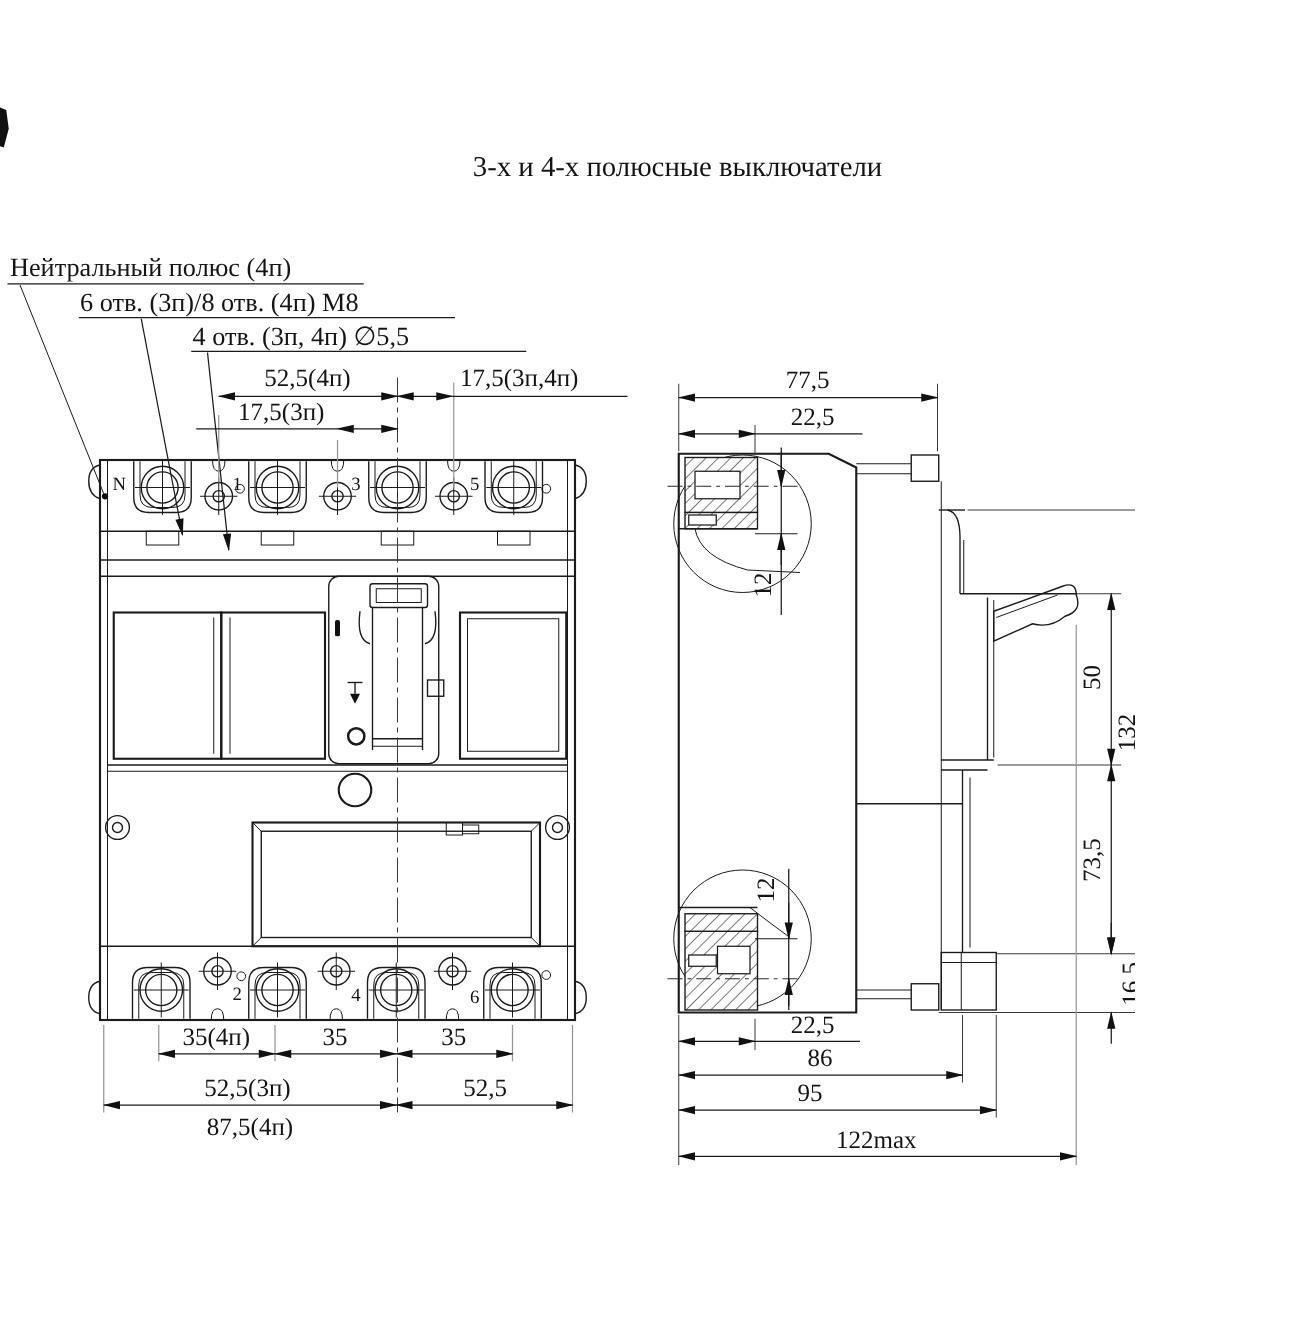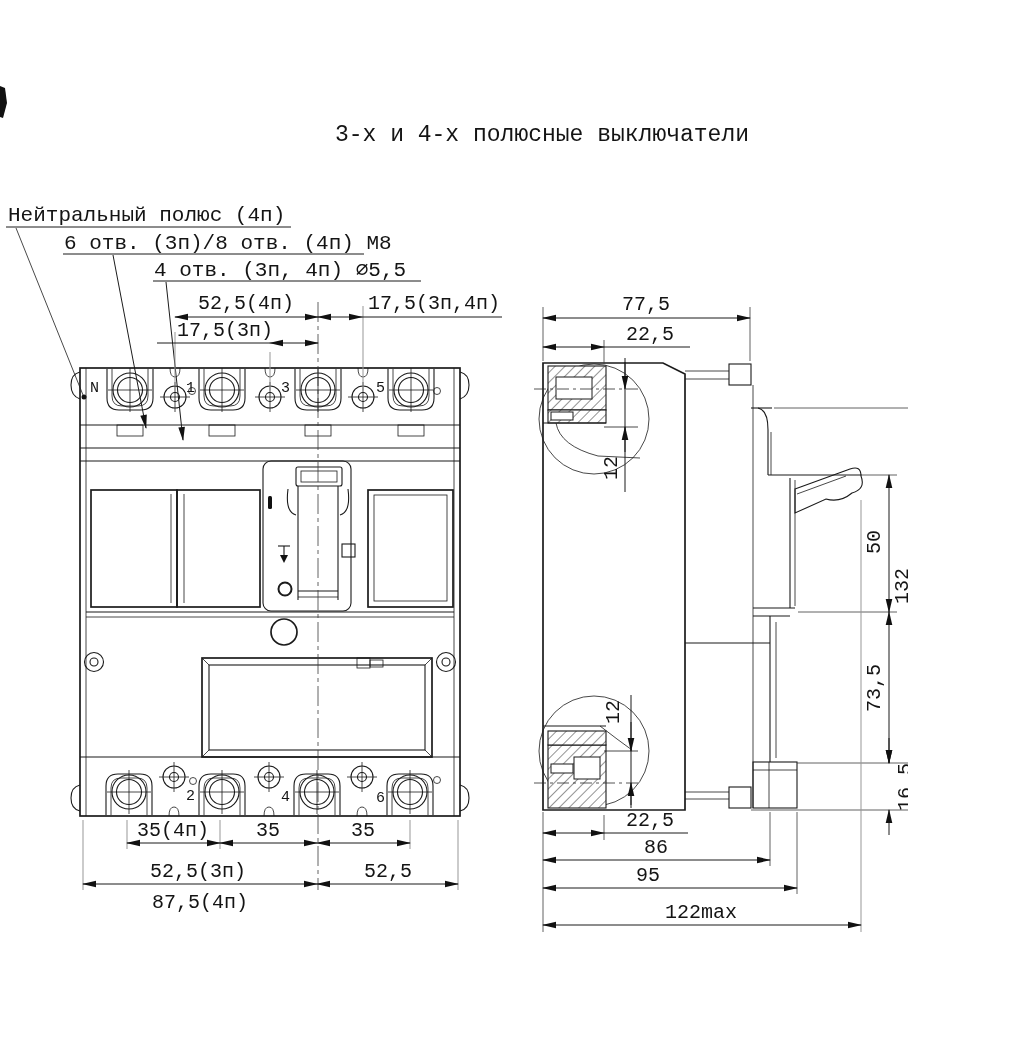--- a/index.html
+++ b/index.html
@@ -1,17 +1,17 @@
 <!DOCTYPE html>
 <html><head>
 <meta charset="utf-8">
 <style>
   html,body{margin:0;padding:0;background:#fff;}
   .canvas{position:relative;width:908px;height:1060px;background:#ffffff;overflow:hidden;
-          font-family:Liberation Mono, monospace;}
+          font-family:Liberation Serif, serif;}
   svg{display:block;}
   svg *{vector-effect:none;}
   .ln{stroke:#1b1b1b;stroke-width:1.1;fill:none;}
   .thk{stroke:#1b1b1b;stroke-width:1.7;fill:none;}
   .thin{stroke:#1b1b1b;stroke-width:0.8;fill:none;}
   .dimln{stroke:#1b1b1b;stroke-width:1;fill:none;}
   .ext{stroke:#979797;stroke-width:1;fill:none;}
   .extd{stroke:#3a3a3a;stroke-width:0.8;fill:none;}
   .axis{stroke:#2a2a2a;stroke-width:0.8;fill:none;stroke-dasharray:12 4 3 4;}
   .hatchfill{fill:url(#hatch);stroke:#1b1b1b;stroke-width:1.1;}

